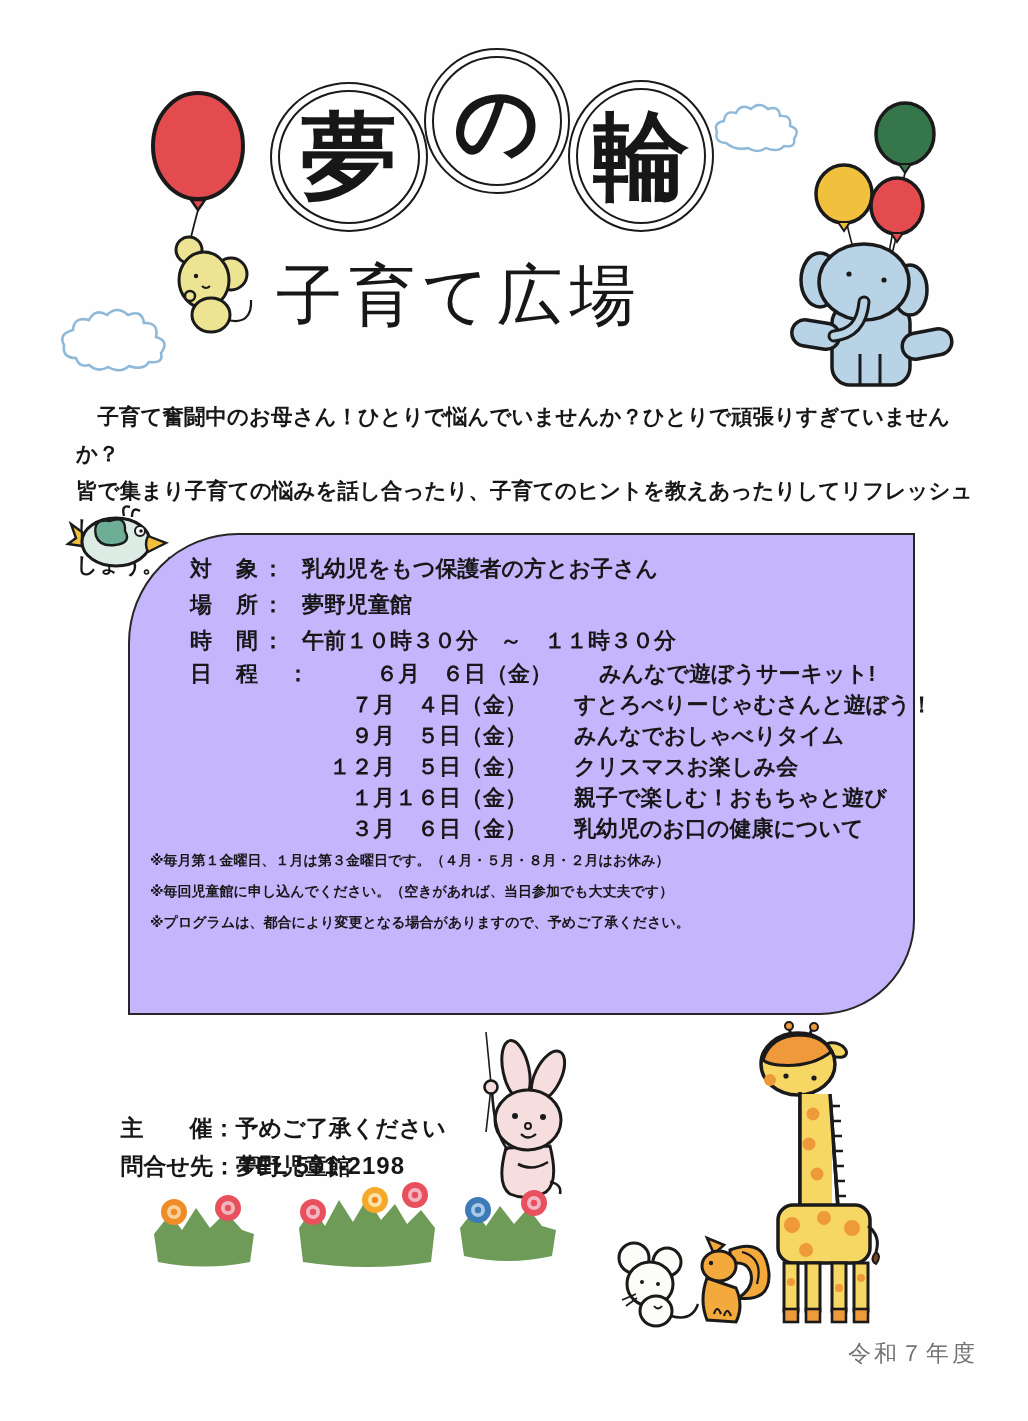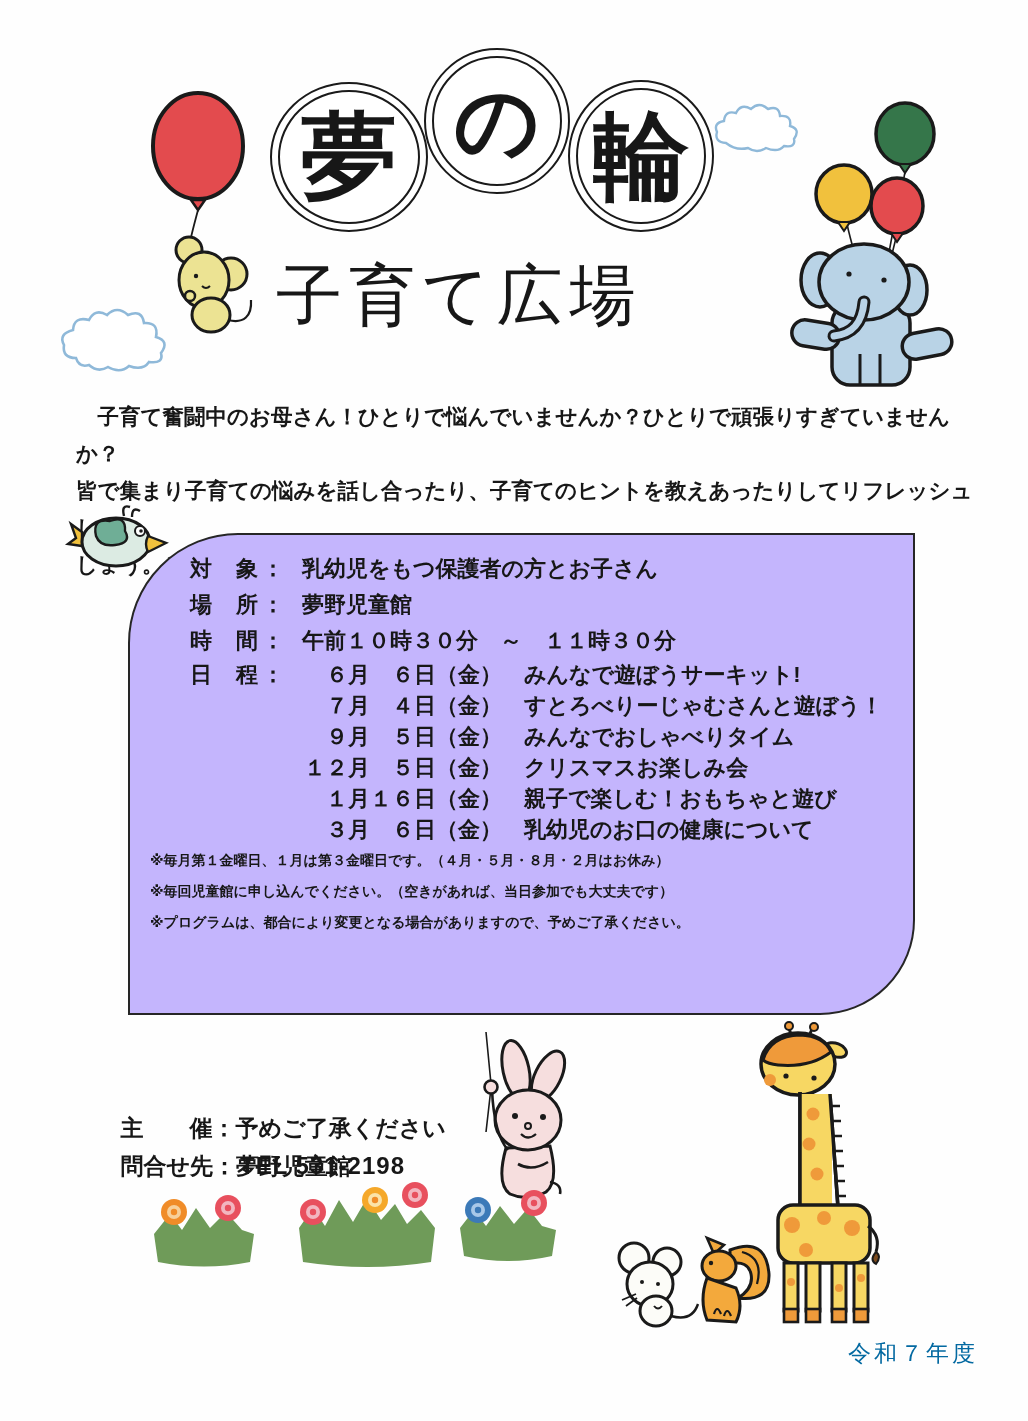--- a/index.html
+++ b/index.html
@@ -22,35 +22,35 @@
   .subtitle{left:276px;top:262px;font-size:66px;font-weight:400;letter-spacing:7px;line-height:1;}
 
   .intro{left:76px;top:399px;width:912px;font-size:21.5px;font-weight:600;
          line-height:37px;white-space:pre-line;letter-spacing:0;}
 
   
   .infobox{left:118px;top:533px;width:787px;height:482px;border:2px solid #262626;
            border-radius:110px 0 95px 0;box-sizing:border-box;background:#c4b5fd;margin-left:10px;}
   .ib-inner{padding-top:16px;}
   .irow{display:flex;align-items:center;height:36px;font-size:22px;font-weight:600;}
-  .srow{display:flex;align-items:center;height:31px;font-size:22px;font-weight:600;}
+  .srow{display:flex;height:31px;font-size:22px;font-weight:600;gap:25px;}
   .ilabel{margin-left:60px;width:72px;white-space:pre;letter-spacing:1px;}
   .icolon{width:40px;}
   .ivalue{white-space:pre;}
   .spacer{width:172px;flex:0 0 auto;}
   .sdate{width:200px;flex:0 0 auto;text-align:right;white-space:pre;}
   .sevent{margin-left:22px;white-space:pre;}
   .note{margin-left:20px;height:31px;display:flex;align-items:center;
         font-size:14px;font-weight:600;white-space:pre;}
 
   
   .f-row{position:absolute;left:95px;font-size:23px;font-weight:600;white-space:pre;}
   .tel{position:absolute;left:240px;top:1152px;font-size:24px;font-weight:700;letter-spacing:1px;}
   .year{position:absolute;left:848px;top:1338px;font-size:23px;letter-spacing:3px;
-        font-family:"Liberation Serif","DejaVu Serif",serif;color:#0369a1;}
+        font-family:"Liberation Serif","DejaVu Serif",serif;color:#737373;}
 </style>
 </head>
 <body>
 
 <div class="page">
 
   <svg class="abs" style="left:138px;top:88px" width="130" height="245" viewBox="0 0 130 245">
     <ellipse cx="60" cy="58" rx="45" ry="53" fill="#e34b4e" stroke="#1a1a1a" stroke-width="4"></ellipse>
     <path d="M53 112 L67 112 L60 122 Z" fill="#e34b4e" stroke="#1a1a1a" stroke-width="2.5"></path>
     <path d="M60 122 C 50 160 44 178 52 208" stroke="#1a1a1a" stroke-width="1.8" fill="none"></path>

